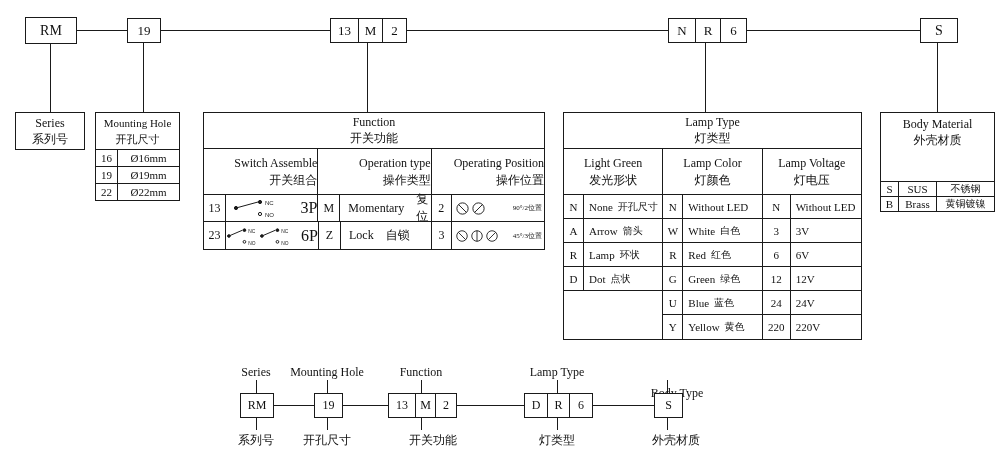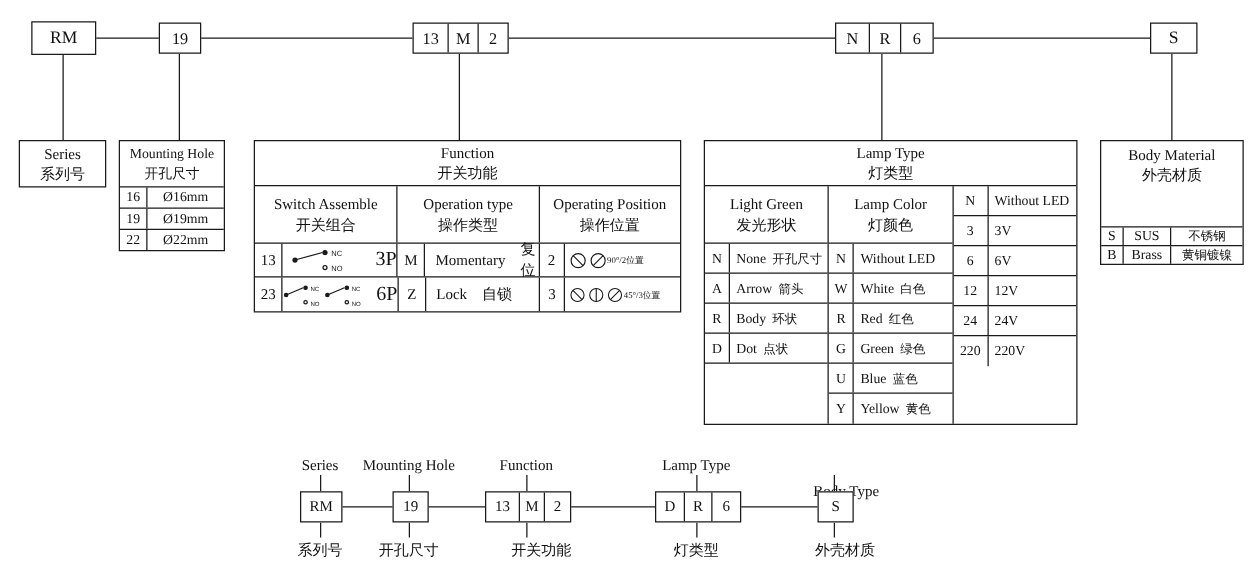--- a/index.html
+++ b/index.html
@@ -12,32 +12,32 @@
   .tbl{position:absolute;border:1px solid #1a1a1a;background:#fff;display:flex;flex-direction:column;z-index:1}
   .ttl{display:flex;flex-direction:column;align-items:center;justify-content:center;gap:3px;font-size:12px;line-height:13px;border-bottom:1px solid #1a1a1a}
   .ttl.noline{border-bottom:none;flex:1}
   
   .mrow{flex:1;display:flex;border-bottom:1px solid #1a1a1a;font-size:11px}
   .mrow:last-child{border-bottom:none}
   .mcode{width:22px;border-right:1px solid #1a1a1a;display:flex;align-items:center;justify-content:center}
   .mval{flex:1;display:flex;align-items:center;justify-content:center}
   
   .fhead{height:46px;display:flex;border-bottom:1px solid #1a1a1a}
-  .fcol{display:flex;flex-direction:column;align-items:center;justify-content:center;gap:4px;font-size:12px;line-height:13px;border-right:1px solid #1a1a1a}
+  .fcol{display:flex;flex-direction:column;align-items:flex-end;justify-content:center;gap:4px;font-size:12px;line-height:13px;border-right:1px solid #1a1a1a}
   .w1{width:115px}.w2{width:114px}.w3{width:113px}
   .nobr{border-right:none !important}
   .frow{height:27px;display:flex;border-bottom:1px solid #1a1a1a}
   .frow.last{border-bottom:none}
   .fc{display:flex;align-items:center;border-right:1px solid #1a1a1a}
   .code{width:22px;height:100%;border-right:1px solid #1a1a1a;display:flex;align-items:center;justify-content:center;font-size:12px;flex:0 0 auto}
   .symarea{flex:1;display:flex;align-items:center;justify-content:center}
   .poles{width:26px;text-align:right;font-size:16px;flex:0 0 auto}
   .oplabel{flex:1;display:flex;align-items:center;gap:12px;padding-left:8px;font-size:12px}
   .possyms{display:flex;align-items:center;gap:1px;padding-left:3px}
-  .posnote{flex:1;text-align:left;font-size:7px;padding-right:2px;white-space:nowrap}
+  .posnote{flex:1;text-align:right;font-size:7px;padding-right:2px;white-space:nowrap}
   
   .lcols{flex:1;display:flex}
   .lcol{border-right:1px solid #1a1a1a;display:flex;flex-direction:column}
   .lhead{height:46px;border-bottom:1px solid #1a1a1a;display:flex;flex-direction:column;align-items:center;justify-content:center;gap:4px;font-size:12px;line-height:13px}
   .lrow{height:24px;display:flex;align-items:stretch;border-bottom:1px solid #1a1a1a;font-size:11px}
   .lrow.endrow{border-bottom:none}
   .lcode{width:20px;border-right:1px solid #1a1a1a;display:flex;align-items:center;justify-content:center;flex:0 0 auto}
   .lcode.wide{width:28px}
   .ltxt{flex:1;display:flex;align-items:center;gap:5px;padding-left:5px;white-space:nowrap}
   .ltxt .cn{font-size:10px}
@@ -242,21 +242,21 @@
       <div class="lrow">
         <div class="lcode">A</div>
         <div class="ltxt">
             <span>Arrow</span>
             <span class="cn">箭头</span>
           </div>
       </div>
       <div class="lrow">
         <div class="lcode">R</div>
         <div class="ltxt">
-            <span>Body</span>
+            <span>Lamp</span>
             <span class="cn">环状</span>
           </div>
       </div>
       <div class="lrow">
         <div class="lcode">D</div>
         <div class="ltxt">
             <span>Dot</span>
             <span class="cn">点状</span>
           </div>
       </div>
@@ -306,20 +306,24 @@
       <div class="lrow endrow">
         <div class="lcode">Y</div>
         <div class="ltxt">
             <span>Yellow</span>
             <span class="cn">黄色</span>
           </div>
       </div>
     </div>
 
     <div class="lcol nobr" style="width:99px">
+      <div class="lhead">
+        <div>Lamp Voltage</div>
+        <div>灯电压</div>
+      </div>
       <div class="lrow">
         <div class="lcode wide">N</div>
         <div class="ltxt">
             <span>Without LED</span>
           </div>
       </div>
       <div class="lrow">
         <div class="lcode wide">3</div>
         <div class="ltxt">
             <span>3V</span>

